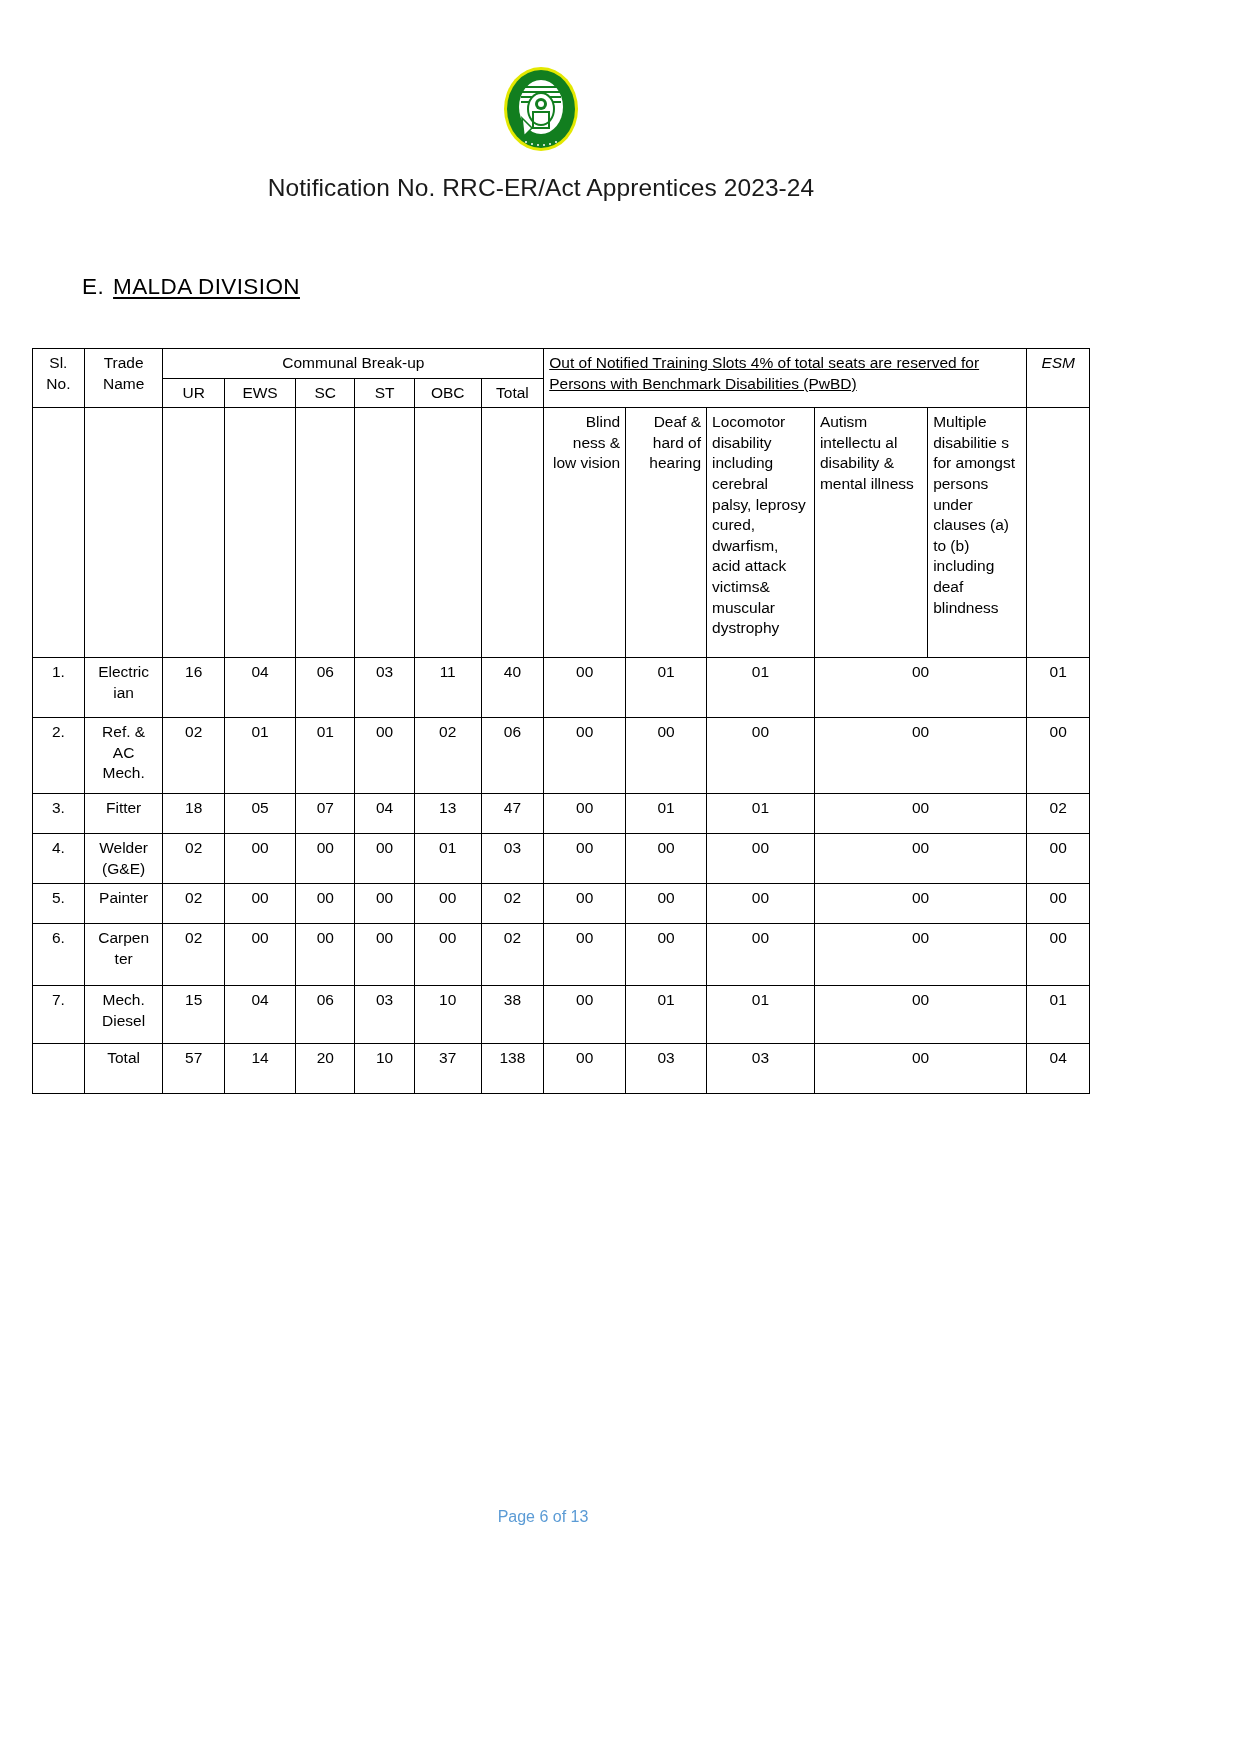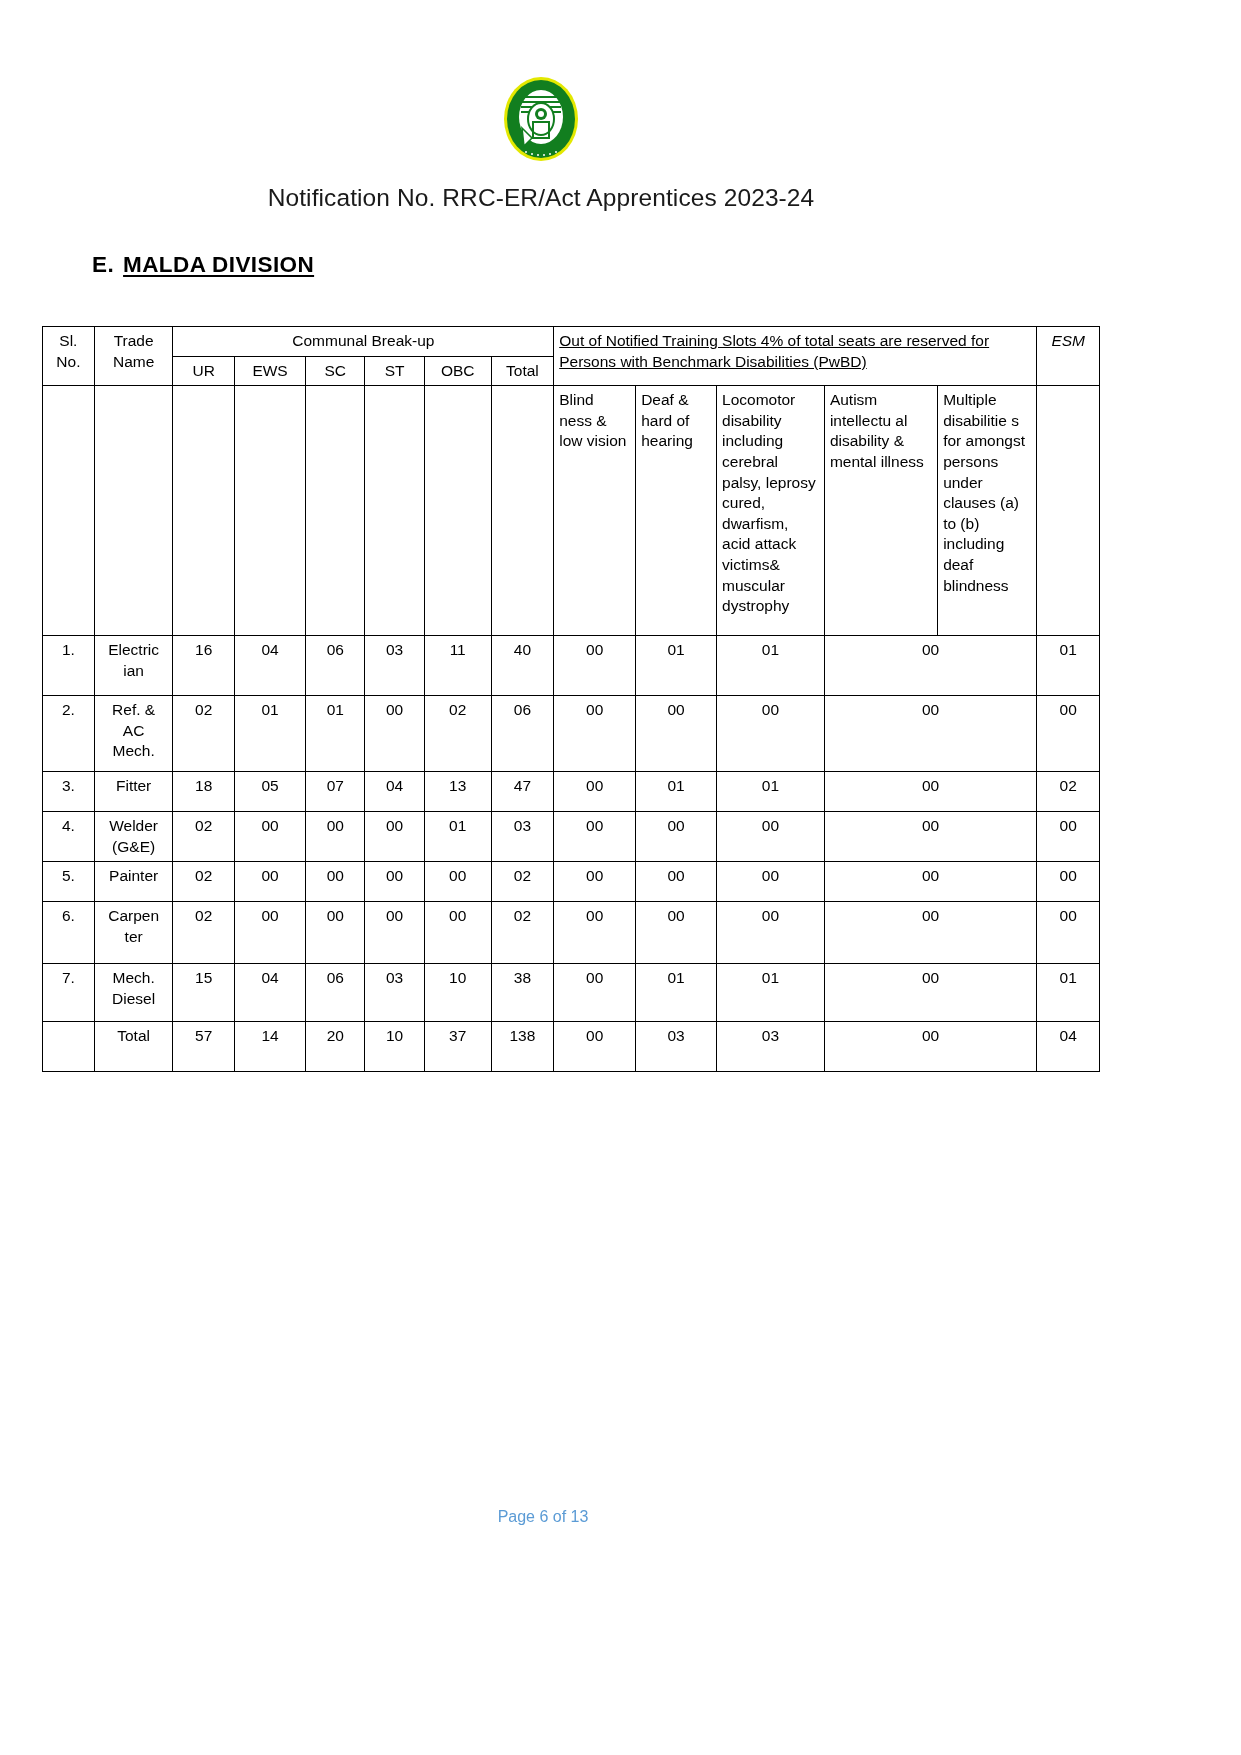--- a/index.html
+++ b/index.html
@@ -5,38 +5,38 @@
   * { box-sizing: border-box; }
   html, body { margin: 0; padding: 0; }
   body {
     width: 1241px;
     height: 1755px;
     background: #ffffff;
     font-family: "Liberation Sans", sans-serif;
     color: #000000;
     position: relative;
   }
-  .page { position: relative; width: 1082px; height: 1755px; padding: 14px; }
+  .page { position: relative; width: 1082px; height: 1755px; padding: 4px; }
 
   
   .doc-header { text-align: center; padding-top: 62px; }
   .logo-wrap { display: flex; justify-content: center; align-items: center; }
   .logo { width: 78px; height: 86px; position: relative; }
   .doc-title {
     margin-top: 22px;
     font-size: 24.5px;
     letter-spacing: 0.1px;
     color: #1a1a1a;
   }
 
   
   .section-heading {
-    margin: 40px 0 0 78px;
+    margin: 72px 0 0 78px;
     font-size: 22.5px;
-    font-weight: bold;
+    font-weight: normal;
     letter-spacing: 0.4px;
   }
   .section-heading .sec-letter { margin-right: 9px; }
   .section-heading .sec-name { text-decoration: underline; text-underline-offset: 3px; }
 
   
   .table-wrap { margin: 48px 0 0 28px; width: 1058px; }
   table.main {
     border-collapse: collapse;
     width: 1058px;
@@ -64,21 +64,21 @@
   .c-aut   { width: 105px; }
   .c-mult  { width: 92px; }
   .c-esm   { width: 58px; }
 
   .ctr { text-align: center; }
   .bold { font-weight: bold; }
 
   
   .hdr-communal { text-align: center; }
   .hdr-pwbd { text-align: left; padding-left: 10px; padding-top: 13px; text-decoration: underline; }
-  .hdr-sub { text-align: left; padding-top: 6px; }
+  .hdr-sub { text-align: right; padding-top: 6px; }
   .hdr-sub-left { text-align: left; padding-top: 6px; padding-left: 7px; }
   .hdr-esm { text-align: center; padding-top: 5px; font-style: italic; }
 
   .row-body td { font-size: 15.5px; }
   .trade-cell { text-align: center; margin-top: 28px; }
 
   .h-tall { height: 250px; }
 
   
   .footer {

